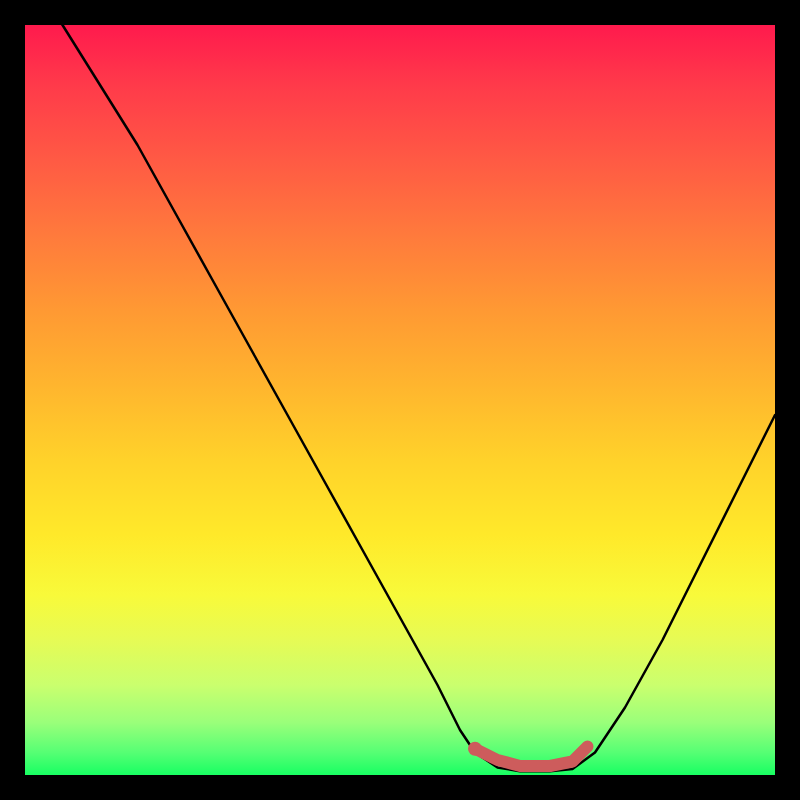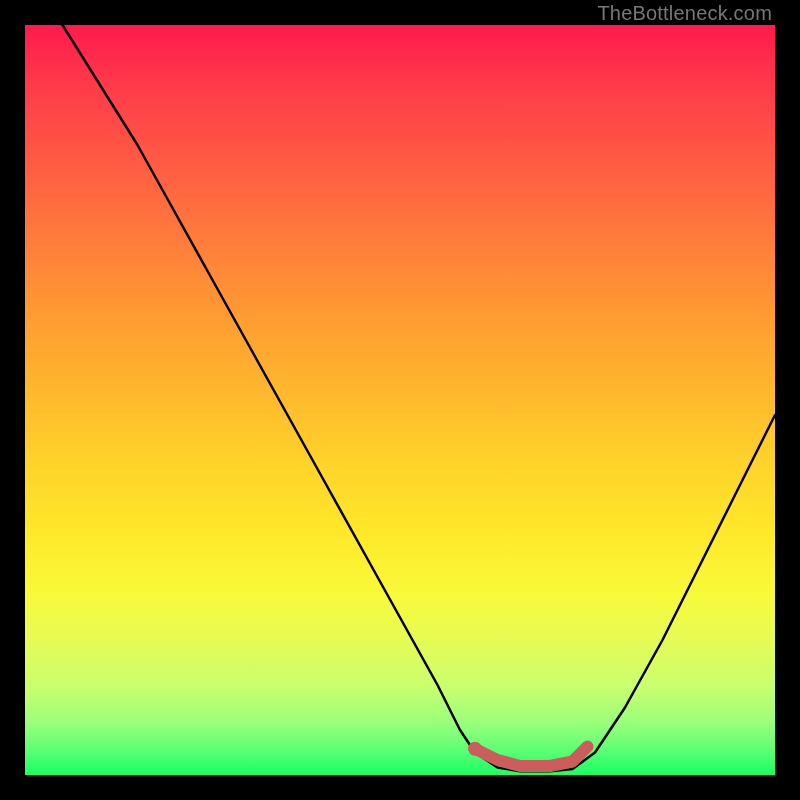--- a/index.html
+++ b/index.html
@@ -58,21 +58,20 @@
     top: 25px;
     width: 750px;
     height: 750px;
     overflow: visible;
   }
 </style>
 </head>
 <body>
 
 <div class="frame">
-  <div class="watermark">TheBottleneck.com</div>
 
   <div class="plot-area"></div>
 
   <svg class="overlay" viewBox="0 0 750 750" preserveAspectRatio="none">
     <path id="curve-path" fill="none" stroke-width="2.5" stroke-linecap="round" stroke-linejoin="round" d="M0.00 -60.00 L37.50 0.00 L75.00 60.00 L112.50 120.00 L150.00 187.50 L187.50 255.00 L225.00 322.50 L262.50 390.00 L300.00 457.50 L337.50 525.00 L375.00 592.50 L412.50 660.00 L435.00 705.00 L450.00 727.50 L472.50 742.50 L495.00 746.25 L525.00 746.25 L547.50 744.00 L570.00 727.50 L600.00 682.50 L637.50 615.00 L675.00 540.00 L712.50 465.00 L750.00 390.00" stroke="#000000"></path>
     <path id="highlight-path" fill="none" stroke-width="12" stroke-linecap="round" stroke-linejoin="round" d="M450.00 723.75 L472.50 735.00 L495.00 741.00 L525.00 741.00 L547.50 736.50 L562.50 721.50" stroke="#cd5c5c"></path>
     <circle id="highlight-dot" r="7" cx="450.00" cy="723.75" fill="#cd5c5c"></circle>
   </svg>
 </div>
 

